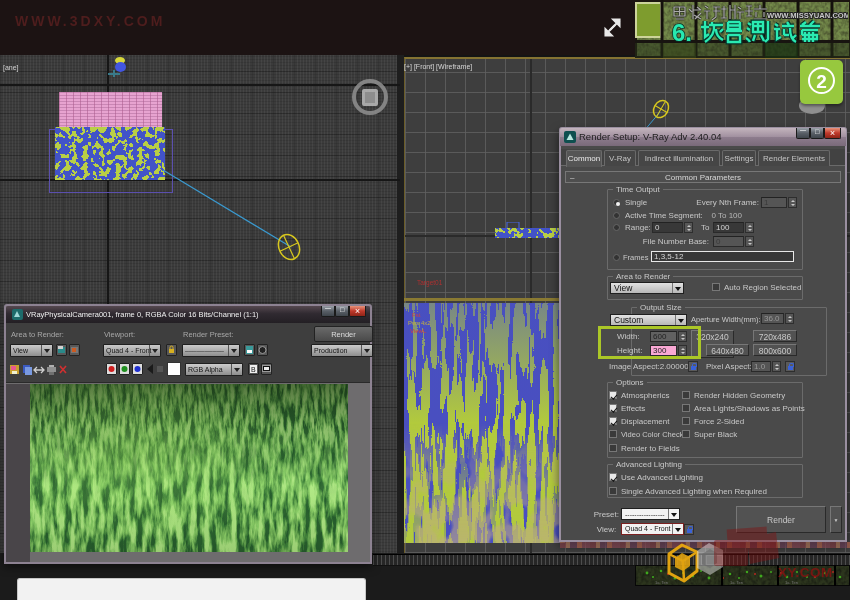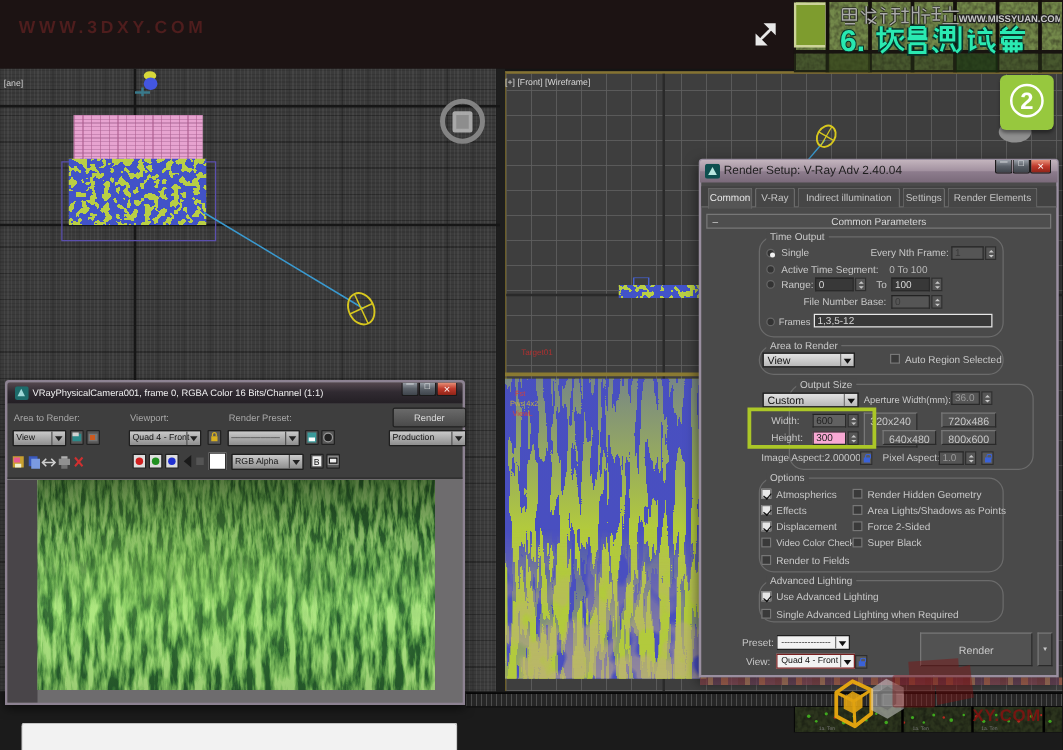--- a/index.html
+++ b/index.html
@@ -47,21 +47,21 @@
 .winbtns i.mn:after{content:"—";font-size:6px;top:-1px;}
 .winbtns i.mx:after{content:"□";font-size:7px;top:0px;}
 .winbtns i.cl:after{content:"×";font-size:9px;top:0px;}
 
 #rsd{left:559px;top:127px;width:288px;height:415px;background:#4a4a4a;border:2px solid #9a8fa0;border-radius:3px 3px 0 0;box-shadow:0 4px 10px rgba(0,0,0,.55);font-size:8px;color:#c8c8c8;}
 #rsdTitle{left:-1px;top:-1px;width:286px;height:18px;background:linear-gradient(#c3b4bd,#a291a0 48%,#8d7c8d 52%,#7a6a7a);color:#1d1d1d;font-size:9.5px;border-radius:2px 2px 0 0;}
 #rsdTabs{left:0;top:20px;width:284px;height:17px;background:#424242;border-bottom:1px solid #6a6a6a;}
 .tab{position:absolute;top:1px;height:16px;background:#464646;border:1px solid #6a6a6a;border-bottom:none;color:#c4c4c4;text-align:center;font-size:8px;white-space:nowrap;overflow:hidden;line-height:15px;border-radius:2px 2px 0 0;}
 .tab.act{background:#555;color:#e8e8e8;height:17px;}
 .roll{position:absolute;left:4px;width:276px;height:12px;border:1px solid #777;background:#4e4e4e;text-align:center;color:#d8d8d8;line-height:11px;}
-.grp{position:absolute;border:1px solid #6b6b6b;border-radius:12px;}
+.grp{position:absolute;border:1px solid #6b6b6b;border-radius:1px;}
 .grp>b{position:absolute;top:-5px;left:5px;background:#4a4a4a;padding:0 3px;font-weight:normal;color:#cacaca;line-height:9px;}
 .fld{position:absolute;height:11px;background:#383838;border:1px solid #2a2a2a;border-top-color:#222;color:#d6d6d6;padding:0 2px;line-height:10px;}
 .fld.dis{background:#555;color:#3a3a3a;}
 .spin{position:absolute;width:9px;height:11px;background:#565656;border:1px solid #2e2e2e;}
 .spin:before{content:"";position:absolute;left:2px;top:1.5px;border-left:2px solid transparent;border-right:2px solid transparent;border-bottom:2.5px solid #c8c8c8;}
 .spin:after{content:"";position:absolute;left:2px;bottom:1.5px;border-left:2px solid transparent;border-right:2px solid transparent;border-top:2.5px solid #c8c8c8;}
 .radio{position:absolute;width:7px;height:7px;border-radius:50%;background:#333;border:1px solid #666;}
 .radio.on:before{content:"";position:absolute;left:1.5px;top:1.5px;width:4px;height:4px;border-radius:50%;background:#f2f2f2;}
 .chk{position:absolute;width:8px;height:8px;background:#3a3a3a;border:1px solid #777;}
 .chk.on{background:#e8e8e8;}

